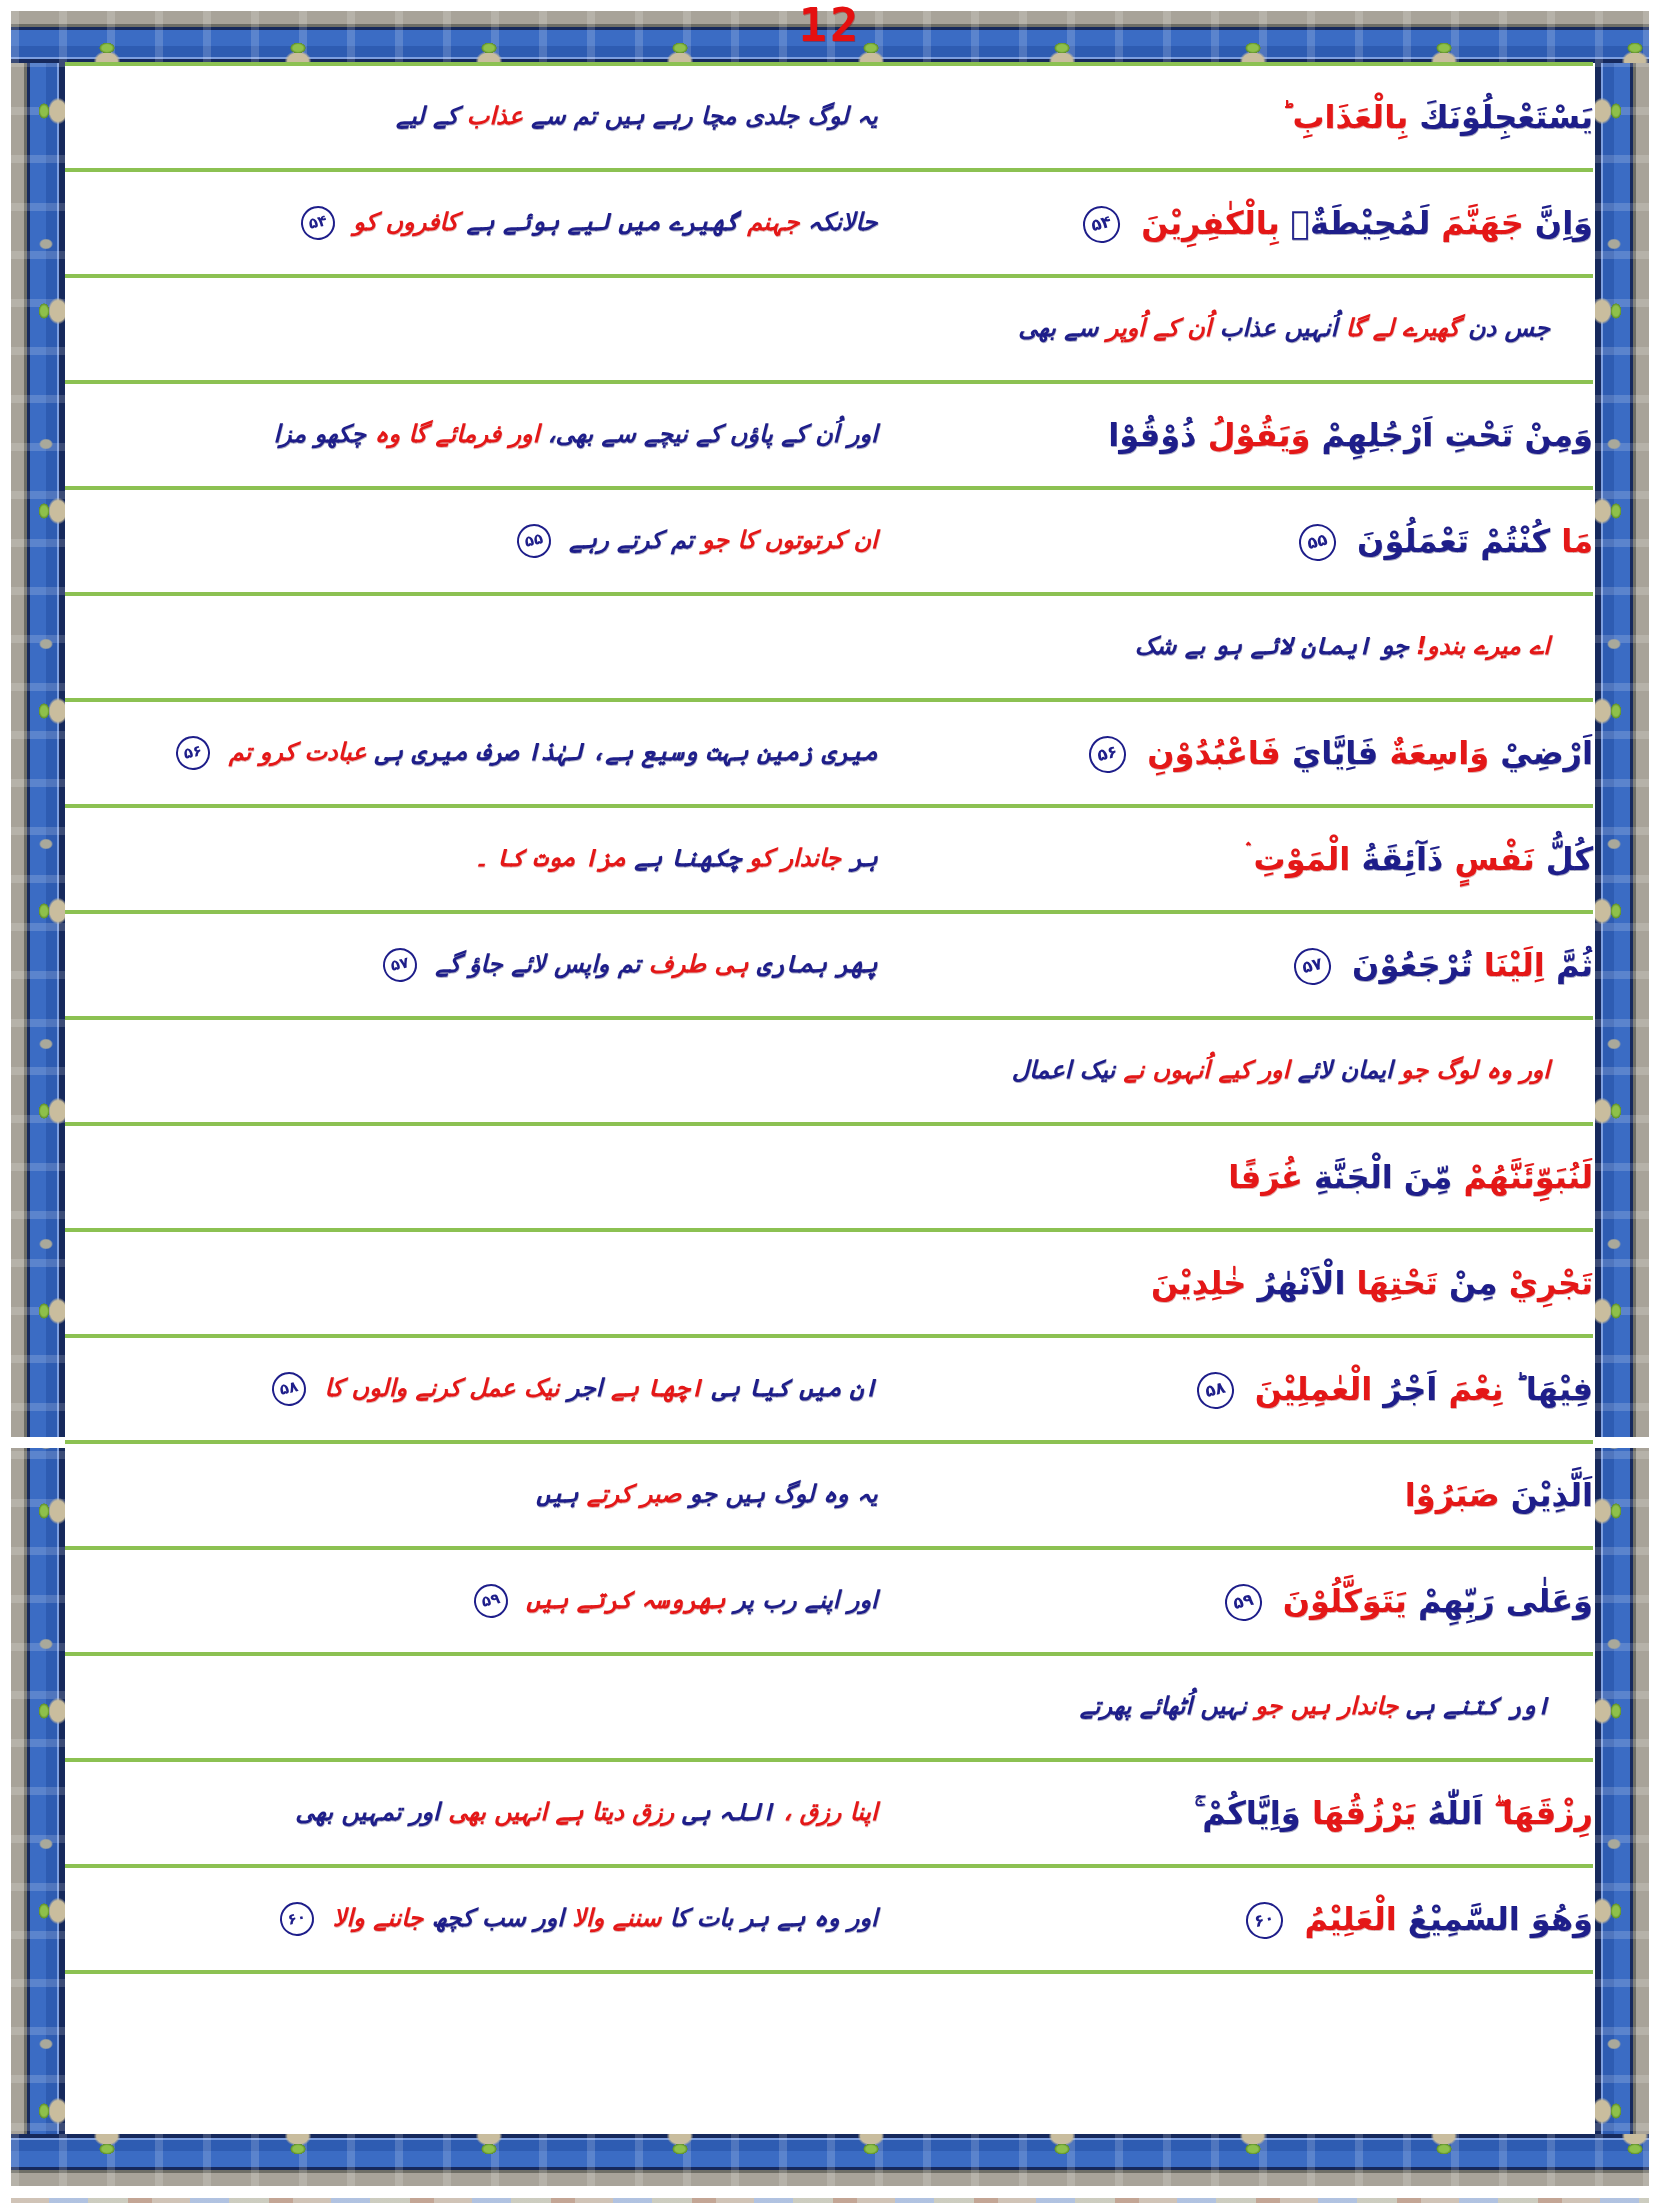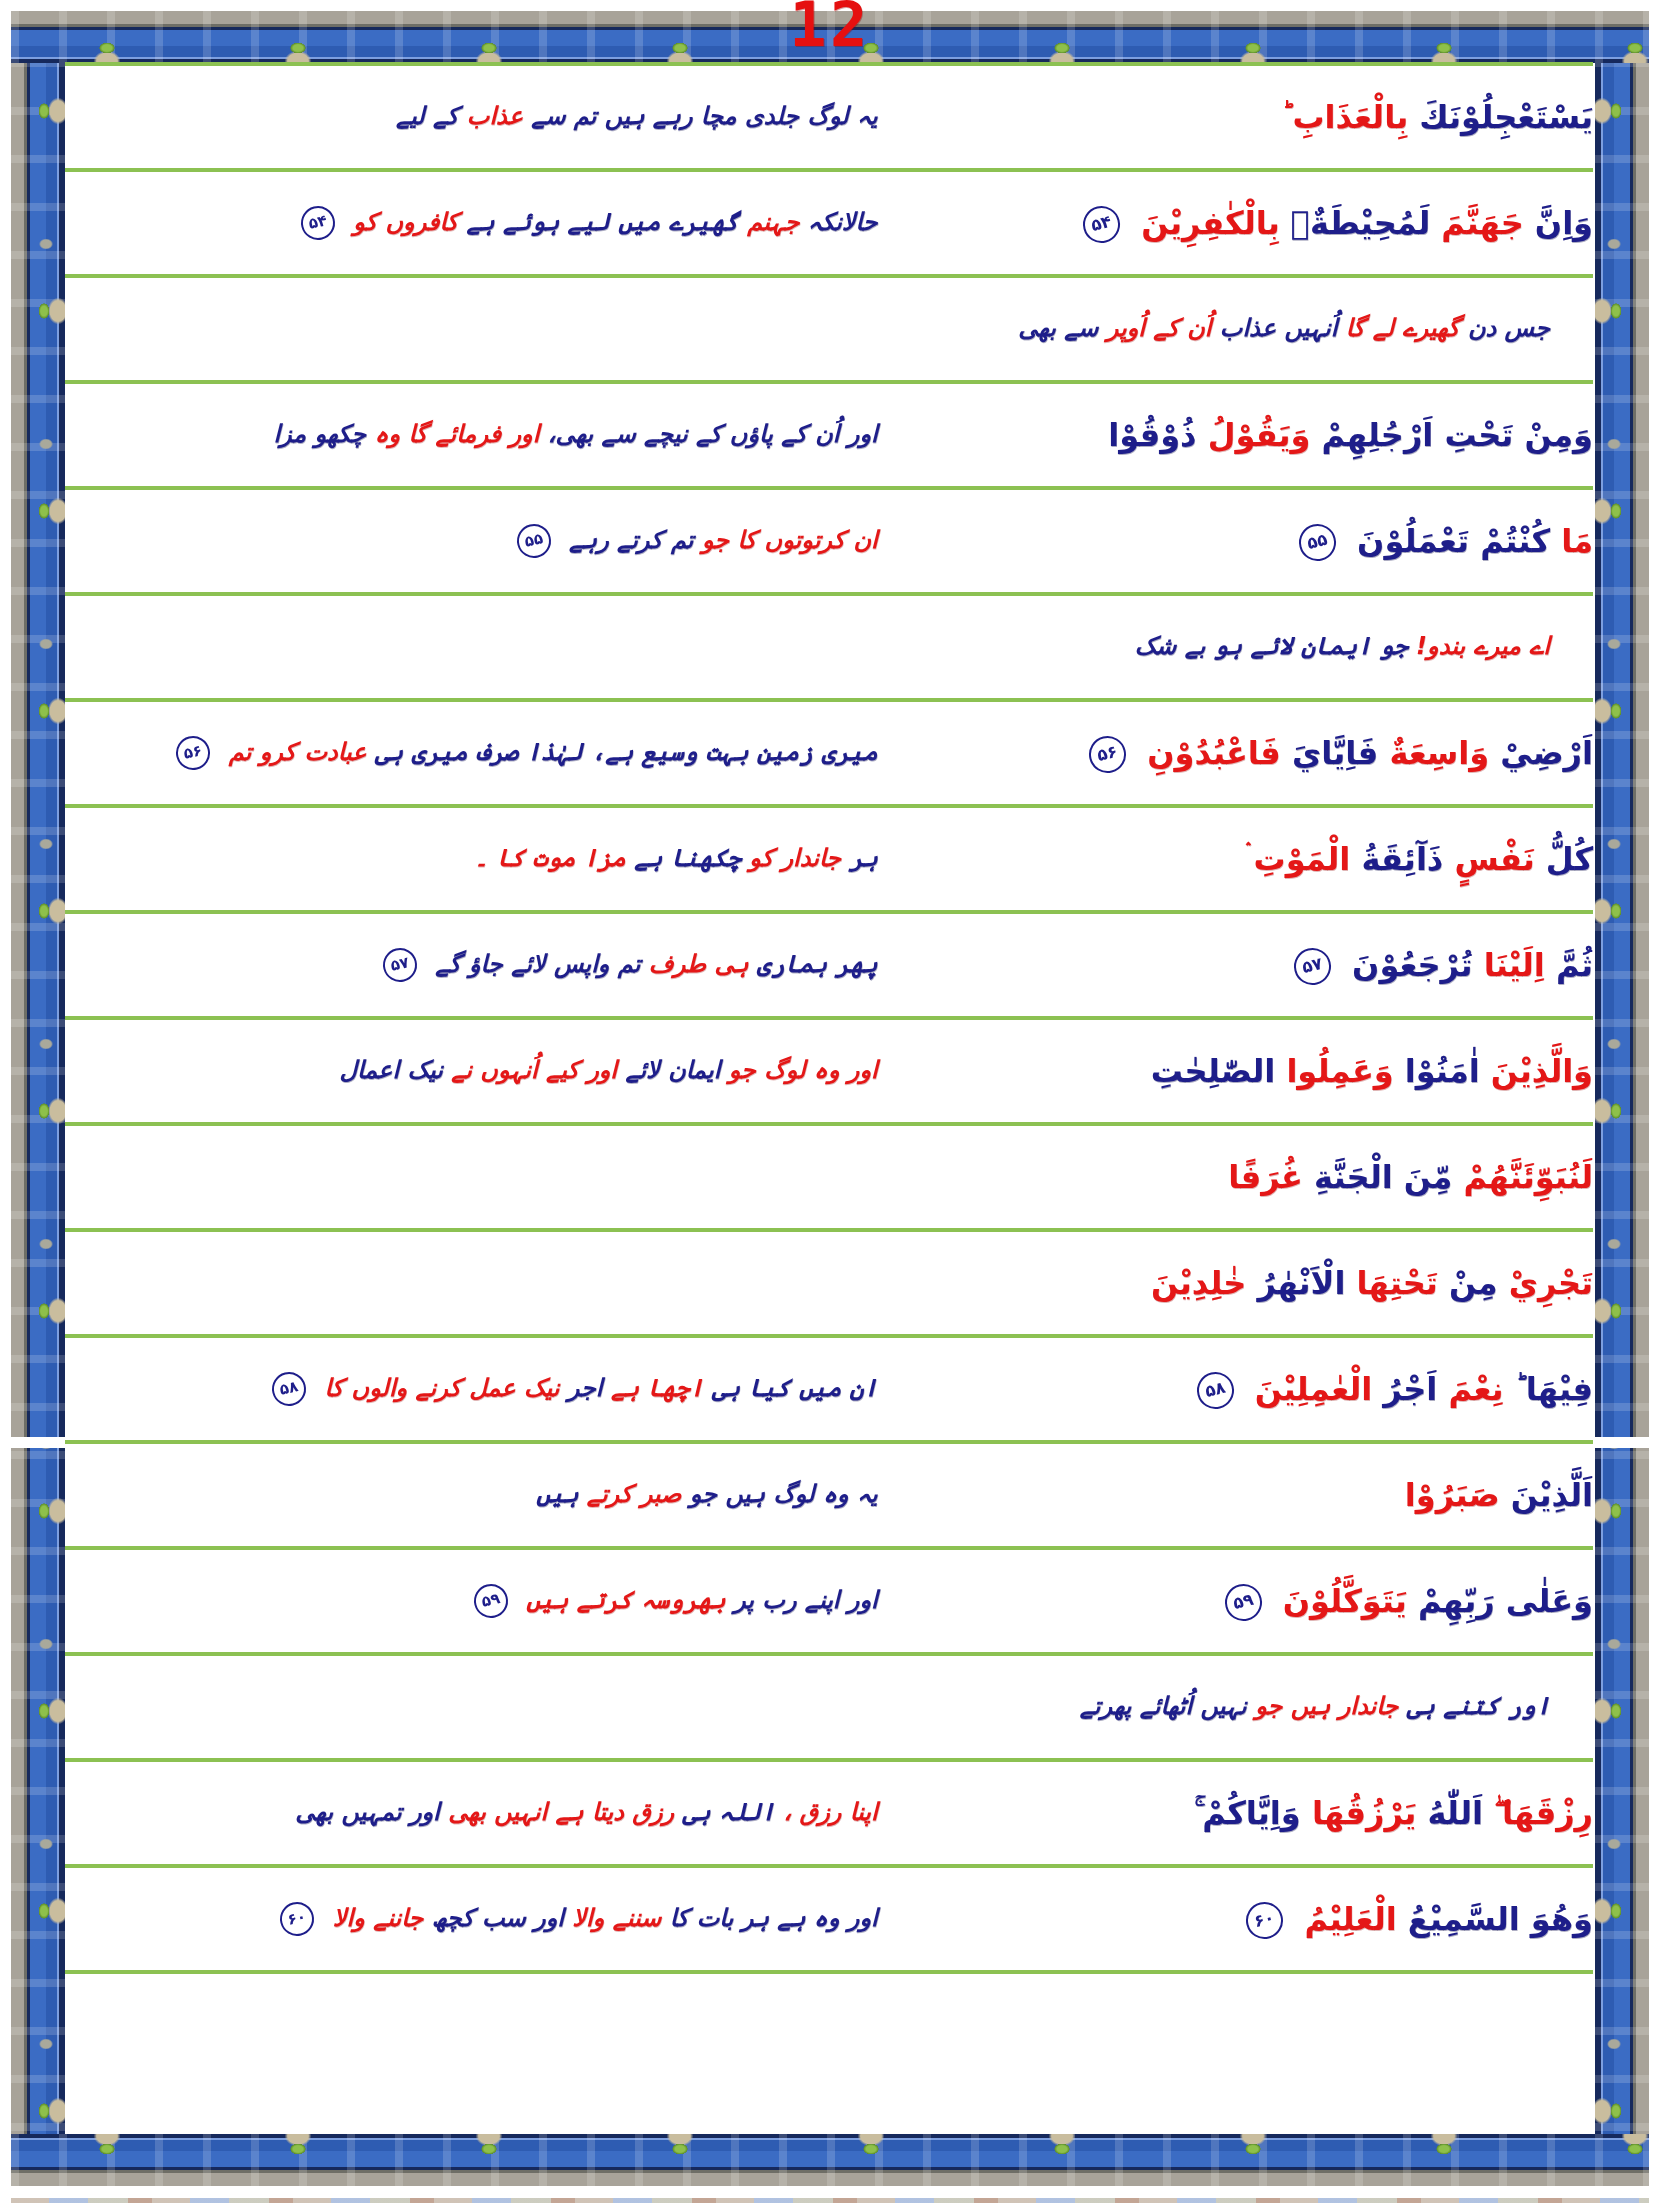--- a/index.html
+++ b/index.html
@@ -40,21 +40,21 @@
   .bottom-strip{
     position:absolute; left:10.8px; right:10.8px; bottom:2.5px; height:5px; z-index:2;
     background:repeating-linear-gradient(90deg,#c4b4a4 0 38px,#9db3d9 38px 77px,#c0c0b0 77px 117px,#b48f7a 117px 141px);
     opacity:0.8;
   }
 
   
   .page-number{
     position:absolute; top:0px; left:0; right:0; z-index:6;
     text-align:center; color:#e51010;
-    font-family:"DejaVu Sans Mono", monospace; font-weight:bold; font-size:62px; line-height:50px;
+    font-family:"DejaVu Sans Mono", monospace; font-weight:bold; font-size:47px; line-height:50px;
     letter-spacing:3.3px; text-shadow:0.8px 0.8px 0 rgba(140,0,0,0.35);
   }
 
   
   .content{
     position:absolute; left:65px; right:67px; top:62px; bottom:71px;
     background:#ffffff; z-index:4;
   }
   .rows{border-top:4.2px solid #8cc152;}
   .row{
@@ -139,21 +139,20 @@
     <div class="arabic"><span class="seg c-blue">كُلُّ</span> <span class="seg c-red">نَفْسٍ</span> <span class="seg c-blue">ذَآئِقَةُ</span> <span class="seg c-red">الْمَوْتِ ۛ</span> </div>
     <div class="urdu"><span class="seg c-blue">ہر</span> <span class="seg c-red">جاندار کو</span> <span class="seg c-blue">چکھنا ہے</span> <span class="seg c-red">مزا موت کا ۔</span> </div>
   </div>
 
   <div class="row">
     <div class="arabic"><span class="seg c-blue">ثُمَّ</span> <span class="seg c-red">اِلَيْنَا</span> <span class="seg c-blue">تُرْجَعُوْنَ</span> <span class="medallion">۵۷</span></div>
     <div class="urdu"><span class="seg c-blue">پھر ہماری</span> <span class="seg c-red">ہی طرف</span> <span class="seg c-blue">تم واپس لائے جاؤ گے</span> <span class="medallion">۵۷</span></div>
   </div>
 
   <div class="row">
-    <div class="arabic"><span class="seg c-red">وَالَّذِيْنَ</span> <span class="seg c-blue">اٰمَنُوْا</span> <span class="seg c-red">وَعَمِلُوا</span> <span class="seg c-blue">الصّٰلِحٰتِ</span> </div>
     <div class="urdu"><span class="seg c-red">اور وہ لوگ جو</span> <span class="seg c-blue">ایمان لائے</span> <span class="seg c-red">اور کیے اُنہوں نے</span> <span class="seg c-blue">نیک اعمال</span> </div>
   </div>
 
   <div class="row">
     <div class="arabic"><span class="seg c-red">لَنُبَوِّئَنَّهُمْ</span> <span class="seg c-blue">مِّنَ الْجَنَّةِ</span> <span class="seg c-red">غُرَفًا</span> </div>
   </div>
 
   <div class="row">
     <div class="arabic"><span class="seg c-red">تَجْرِيْ</span> <span class="seg c-blue">مِنْ</span> <span class="seg c-red">تَحْتِهَا</span> <span class="seg c-blue">الْاَنْهٰرُ</span> <span class="seg c-red">خٰلِدِيْنَ</span> </div>
   </div>

